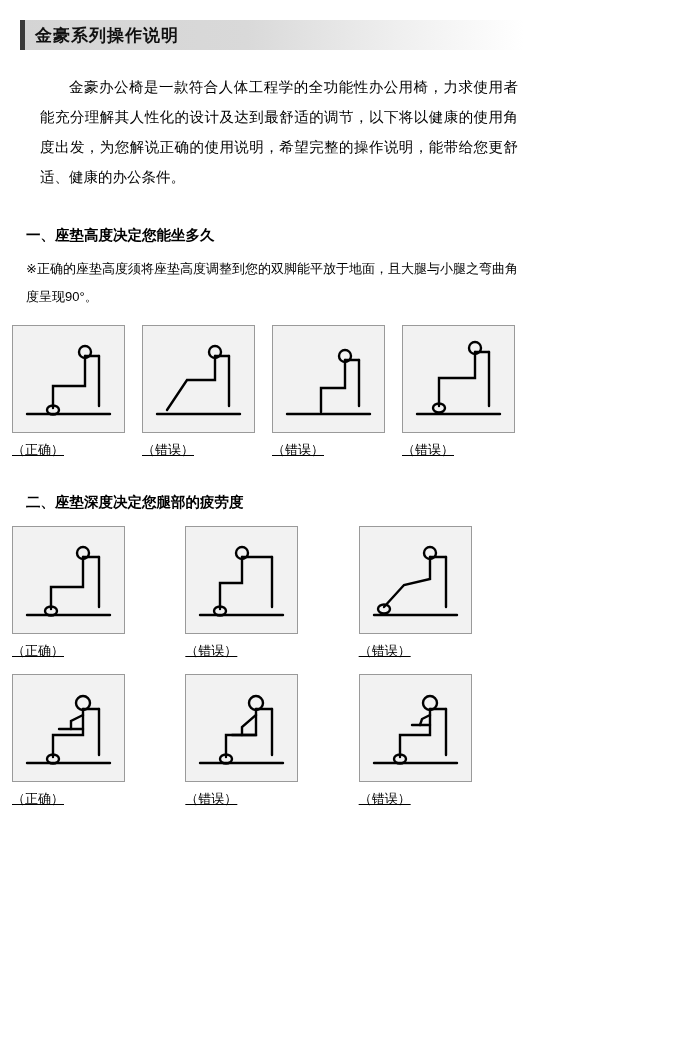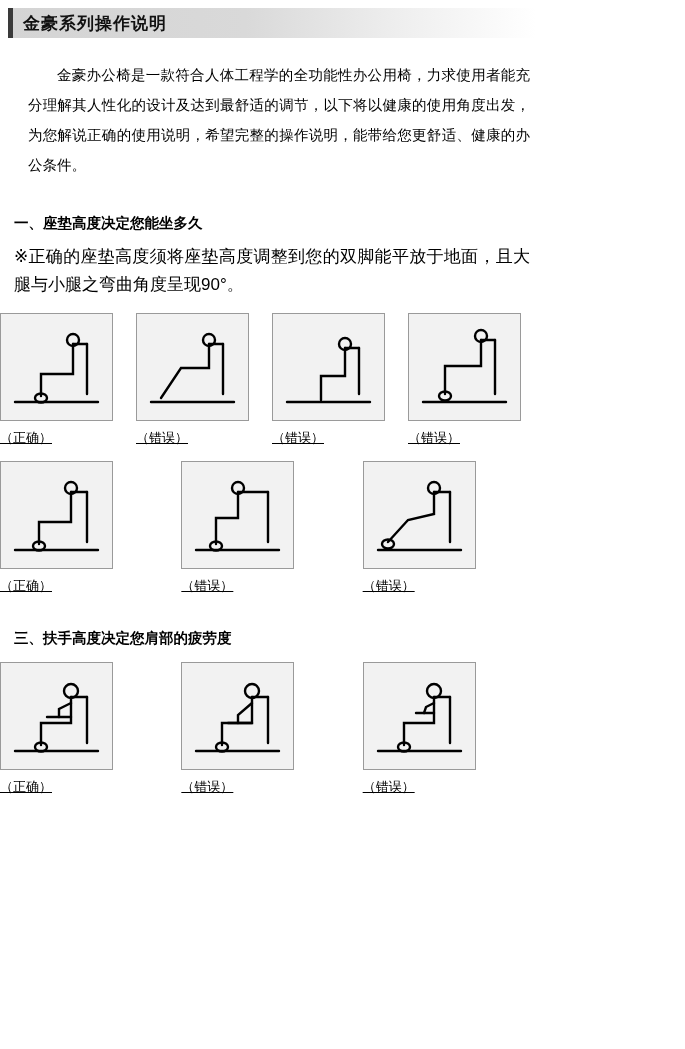--- a/index.html
+++ b/index.html
@@ -10,21 +10,21 @@
   body {
     width: 685px;
     height: 1049px;
     font-family: "Liberation Sans", "DejaVu Sans", sans-serif;
     color: #000000;
     position: relative;
     overflow: hidden;
   }
   .page {
     width: 544px;
-    padding: 0;
+    padding: 12px;
     box-sizing: border-box;
   }
   
   .title-bar {
     margin: 8px 8px 0 8px;
     height: 30px;
     background: linear-gradient(to right, #d4d4d4 0%, #d9d9d9 45%, #efefef 75%, #ffffff 100%);
     display: flex;
     align-items: center;
     position: relative;
@@ -52,21 +52,21 @@
   .section {
     margin: 4px 14px;
   }
   .section-heading {
     font-size: 14.5px;
     font-weight: bold;
     margin-top: 34px;
     margin-bottom: 10px;
   }
   .section-body {
-    font-size: 17px;
+    font-size: 13px;
     line-height: 28px;
     text-align: justify;
   }
   
   .fig-row {
     display: flex;
     justify-content: center;
     margin-top: 14px;
   }
   .fig-row.four .fig-cell { width: 165px; }
@@ -166,20 +166,21 @@
             <ellipse cx="36" cy="82" rx="6" ry="4.5"></ellipse>
             <circle cx="72" cy="22" r="6"></circle>
           </g>
         </svg>
       </div>
       <div class="fig-caption">（错误）</div>
     </div>
   </div>
 
   <div class="section">
+    <div class="section-heading">二、座垫深度决定您腿部的疲劳度</div>
   </div>
   <div class="fig-row three">
 
     <div class="fig-cell">
       <div class="fig-box">
         <svg width="111" height="106" viewBox="0 0 111 106">
           <g stroke="#000" stroke-width="2.4" fill="none" stroke-linecap="round">
             <line x1="14" y1="88" x2="97" y2="88"></line>
             <path d="M70 30 L70 60 L38 60 L38 82"></path>
             <line x1="70" y1="30" x2="86" y2="30"></line>
@@ -219,21 +220,20 @@
             <ellipse cx="24" cy="82" rx="6" ry="4.5"></ellipse>
             <circle cx="70" cy="26" r="6"></circle>
           </g>
         </svg>
       </div>
       <div class="fig-caption">（错误）</div>
     </div>
   </div>
 
   <div class="section">
-    <div class="section-heading">三、扶手高度决定您肩部的疲劳度</div>
   </div>
   <div class="fig-row three">
 
     <div class="fig-cell">
       <div class="fig-box">
         <svg width="111" height="106" viewBox="0 0 111 106">
           <g stroke="#000" stroke-width="2.4" fill="none" stroke-linecap="round">
             <line x1="14" y1="88" x2="97" y2="88"></line>
             <path d="M70 34 L70 60 L40 60 L40 82"></path>
             <line x1="70" y1="34" x2="86" y2="34"></line>

